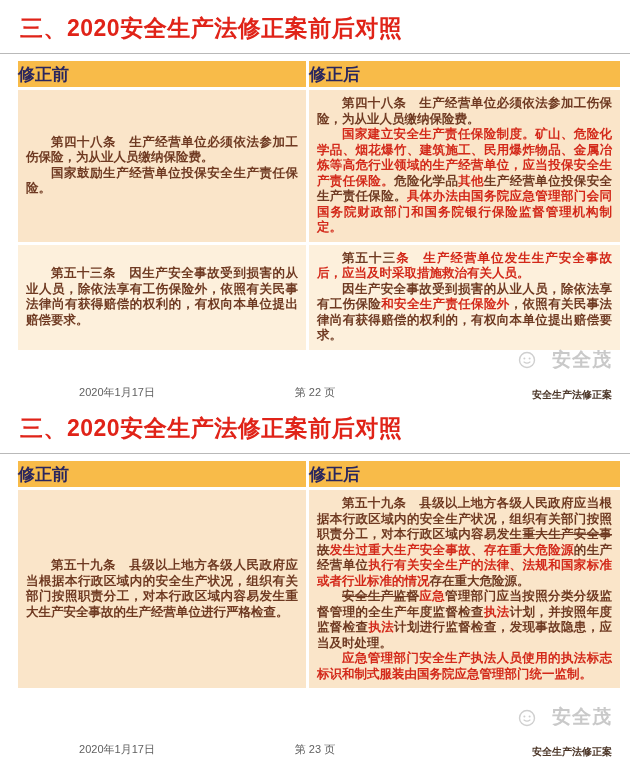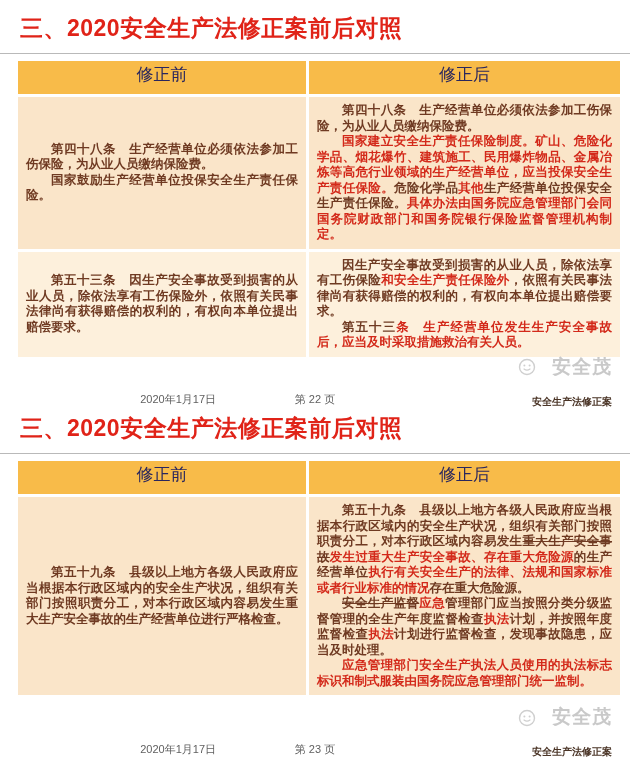--- a/index.html
+++ b/index.html
@@ -46,24 +46,24 @@
   }
   .cmp-table{
     display:grid;
     grid-template-columns:288px 311px;
     gap:3px;
     background:var(--page-bg);
   }
   .th{
     background:var(--header-bg);
     color:var(--header-text);
-    font-weight:normal;
+    font-weight:bold;
     font-size:17px;
-    text-align:center;
-    padding:4px 0 9px 0;
+    text-align:left;
+    padding:4px 0 2px 0;
     line-height:1.2;
   }
   .td{
     background:var(--row-dark);
     color:var(--text-dark);
     font-size:12.5px;
     line-height:1.24;
     padding:6px 8px;
     font-weight:600;
   }
@@ -81,21 +81,21 @@
   .seg-n{}
   .seg-r{color:var(--text-red);font-weight:bold;}
   .seg-st{text-decoration:line-through;}
   .footer{
     margin-top:auto;
     display:flex;
     align-items:flex-end;
     font-size:11px;
     color:var(--footer-gray);
   }
-  .f-date{flex:1;text-align:right;margin-top:28px;}
+  .f-date{flex:1;text-align:center;margin-top:28px;}
   .f-page{flex:1;text-align:center;}
   .f-brand{
     flex:1;
     display:flex;
     flex-direction:column;
     align-items:flex-end;
     line-height:1.1;
   }
   .brand-row{
     display:flex;
@@ -133,22 +133,22 @@
       </div>
     <div class="td row-a">
         <p class="para"><span class="seg-n">第四十八条　生产经营单位必须依法参加工伤保险，为从业人员缴纳保险费。</span></p>
         <p class="para"><span class="seg-r">国家建立安全生产责任保险制度。矿山、危险化学品、烟花爆竹、建筑施工、民用爆炸物品、金属冶炼等高危行业领域的生产经营单位，应当投保安全生产责任保险。</span><span class="seg-n">危险化学品</span><span class="seg-r">其他</span><span class="seg-n">生产经营单位投保安全生产责任保险。</span><span class="seg-r">具体办法由国务院应急管理部门会同国务院财政部门和国务院银行保险监督管理机构制定。</span></p>
       </div>
 
     <div class="td td-left row-b">
         <p class="para"><span class="seg-n">第五十三条　因生产安全事故受到损害的从业人员，除依法享有工伤保险外，依照有关民事法律尚有获得赔偿的权利的，有权向本单位提出赔偿要求。</span></p>
       </div>
     <div class="td row-b">
+        <p class="para"><span class="seg-n">第五十三</span><span class="seg-r">条　生产经营单位发生生产安全事故后，应当及时采取措施救治有关人员。</span></p>
         <p class="para"><span class="seg-n">因生产安全事故受到损害的从业人员，除依法享有工伤保险</span><span class="seg-r">和安全生产责任保险外</span><span class="seg-n">，依照有关民事法律尚有获得赔偿的权利的，有权向本单位提出赔偿要求。</span></p>
-        <p class="para"><span class="seg-n">第五十三</span><span class="seg-r">条　生产经营单位发生生产安全事故后，应当及时采取措施救治有关人员。</span></p>
       </div>
   </div>
 
   <div class="footer">
     <div class="f-date">2020年1月17日</div>
     <div class="f-page">第 22 页</div>
     <div class="f-brand">
       <div class="brand-row">
         <span class="brand-icon">
           <svg width="18" height="18" viewBox="0 0 18 18">

